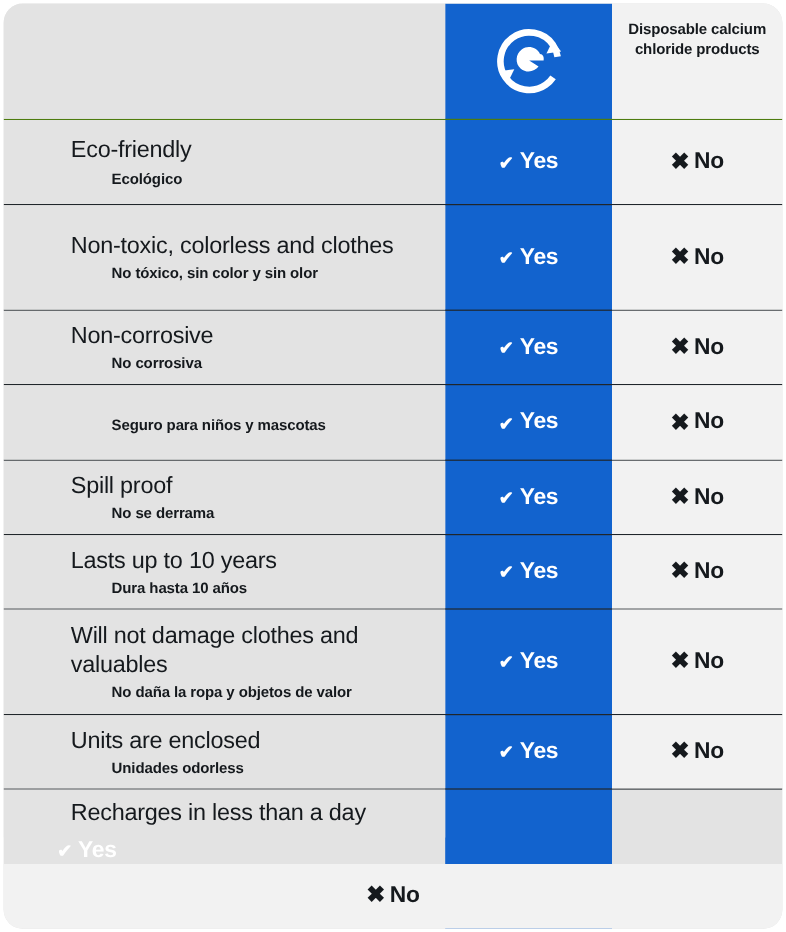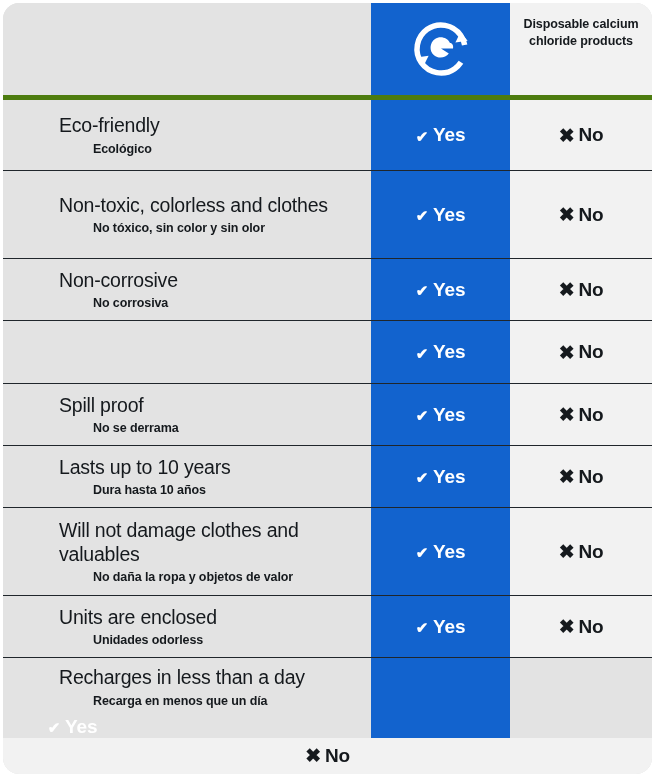--- a/index.html
+++ b/index.html
@@ -85,21 +85,21 @@
     justify-content: center;
     background: #f2f2f2;
   }
 
   
   .header-row {
     height: 97px;
     position: relative;
     z-index: 2;
     display: flex;
-    border-bottom: 5px solid #4d7c0f;
+    border-bottom: 1px solid #4d7c0f;
     box-sizing: border-box;
   }
   .header-row .cell-feature {
     background: #e3e3e3;
   }
   .header-row .cell-competitor {
     background: #f2f2f2;
     align-items: flex-start;
     padding-top: 13px;
   }
@@ -246,20 +246,21 @@
       <div class="cell-competitor">
         <span class="no">
           <span class="cross">✖</span>
           <span>No</span>
         </span>
       </div>
     </div>
 
     <div class="row" style="height:63px">
       <div class="cell-feature">
+        <span class="feature-es">Seguro para niños y mascotas</span>
       </div>
       <div class="cell-product">
         <span class="yes">
           <span class="check">✔</span>
           <span>Yes</span>
         </span>
       </div>
       <div class="cell-competitor">
         <span class="no">
           <span class="cross">✖</span>
@@ -340,21 +341,20 @@
         <span class="no">
           <span class="cross">✖</span>
           <span>No</span>
         </span>
       </div>
     </div>
 
     <div class="row" style="height:116px">
       <div class="cell-feature">
         <span class="feature-en">Recharges in less than a day</span>
-        <span class="feature-es">Recarga en menos que un día</span>
       </div>
       <div class="cell-product">
         <span class="yes">
           <span class="check">✔</span>
           <span>Yes</span>
         </span>
       </div>
       <div class="cell-competitor">
         <span class="no">
           <span class="cross">✖</span>

